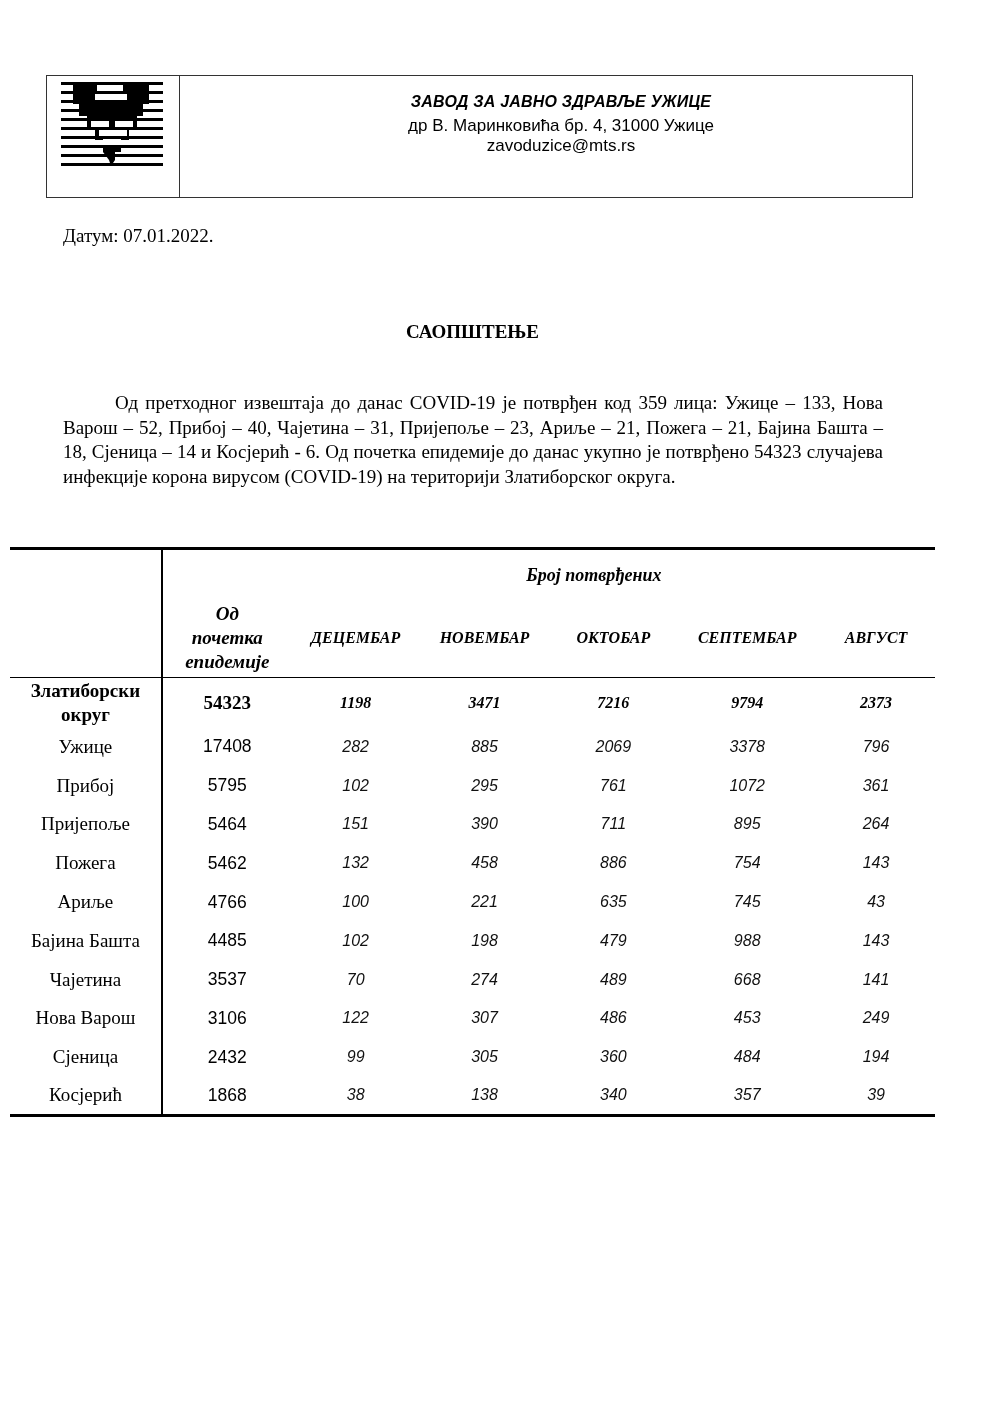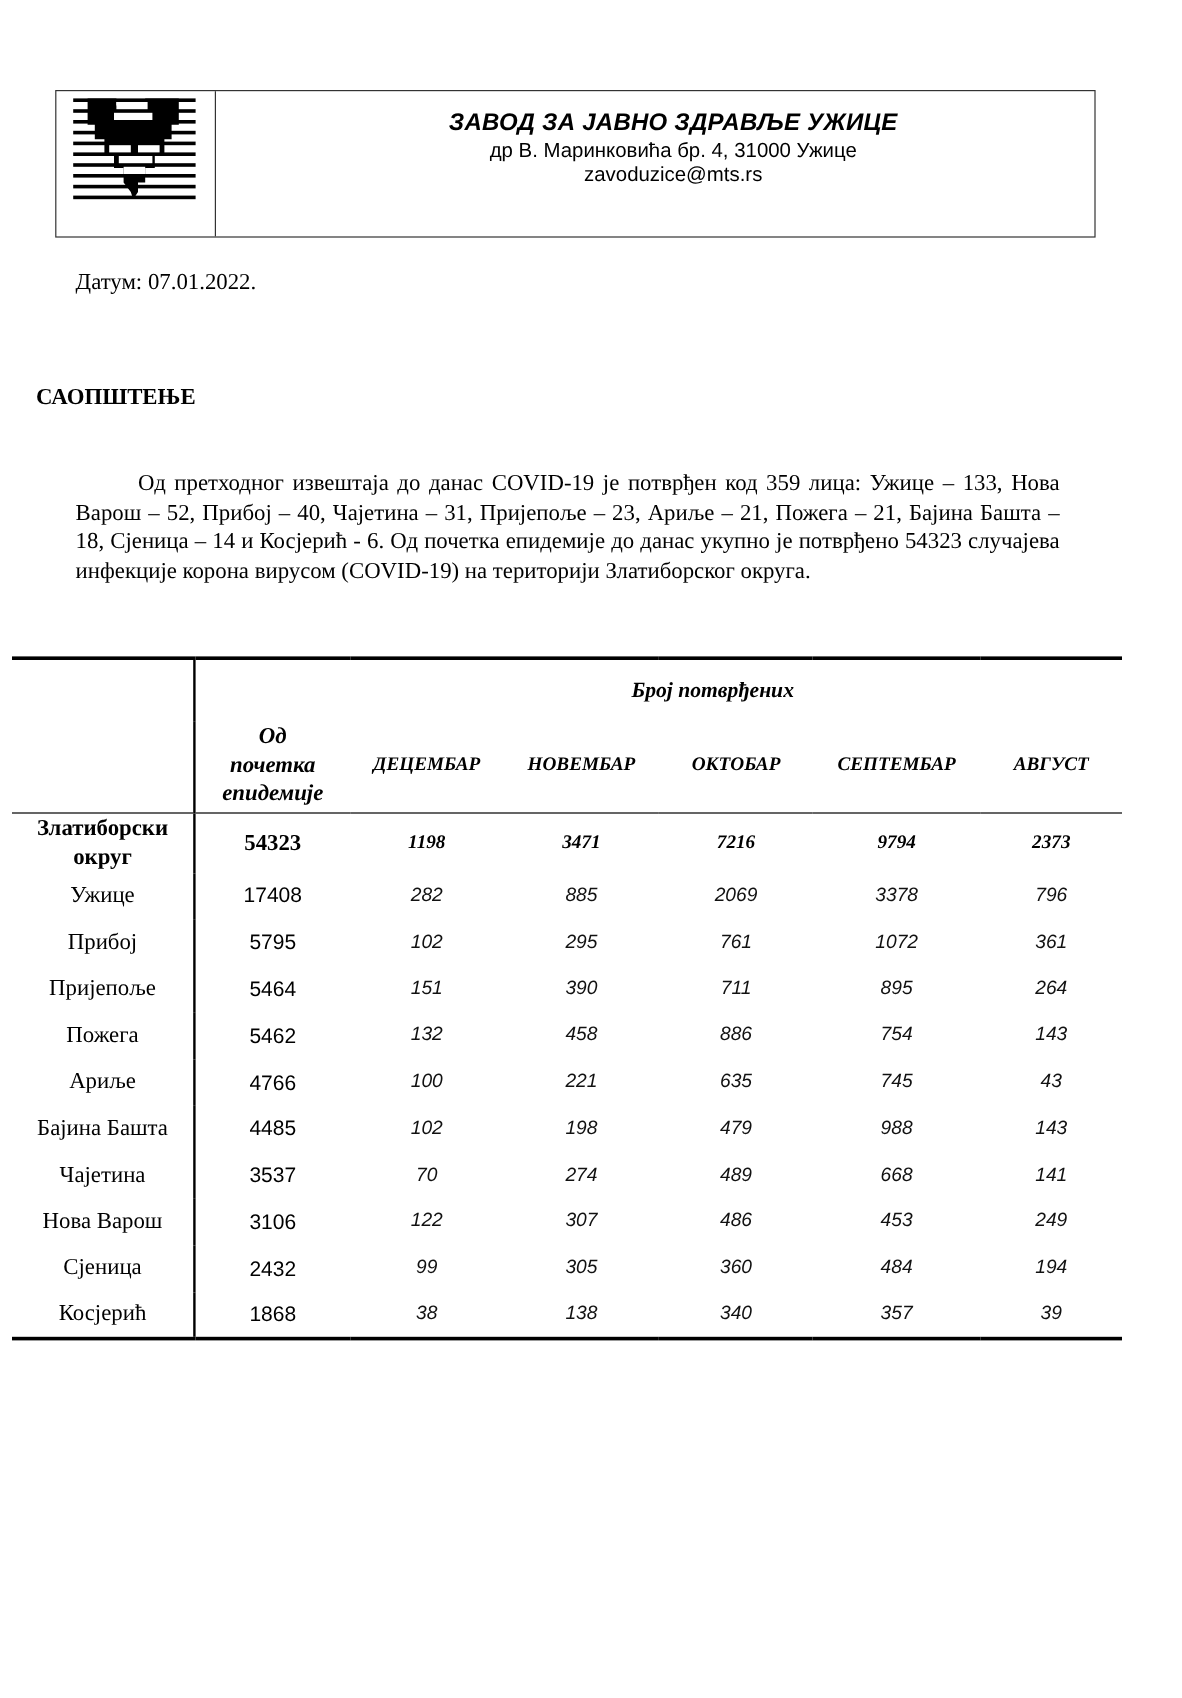--- a/index.html
+++ b/index.html
@@ -13,25 +13,25 @@
       border: 1.5px solid #333; box-sizing: border-box; display: flex;
     }
     .logo-cell {
       width: 133px; height: 100%; border-right: 1.5px solid #333; box-sizing: border-box;
       position: relative;
     }
     .logo-cell svg { position: absolute; left: 12px; top: 4px; }
     .header-info {
       flex: 1; text-align: center; padding-top: 12px; position: relative; left: 15px;
     }
-    .org-name { font-weight: bold; font-style: italic; font-size: 20px; line-height: 28px; letter-spacing: 0.2px; }
+    .org-name { font-weight: bold; font-style: italic; font-size: 16px; line-height: 28px; letter-spacing: 0.2px; }
     .header-line { font-size: 17px; line-height: 20px; }
 
     .date-line { position: absolute; left: 63px; top: 225px; font-size: 19px; }
-    .doc-title { position: absolute; left: 0; width: 945px; text-align: left; top: 321px; font-size: 19px; font-weight: bold; margin-left: 30px; }
+    .doc-title { position: absolute; left: 0; width: 945px; text-align: center; top: 321px; font-size: 19px; font-weight: bold; }
 
     .body-paragraph {
       position: absolute; left: 63px; top: 391px; width: 820px;
       font-size: 19px; line-height: 24.5px; text-align: justify; text-indent: 52px;
     }
 
     
     .data-table {
       position: absolute; left: 10px; top: 547px; width: 925px;
       border-collapse: collapse; font-family: "Liberation Serif", "DejaVu Serif", serif;

